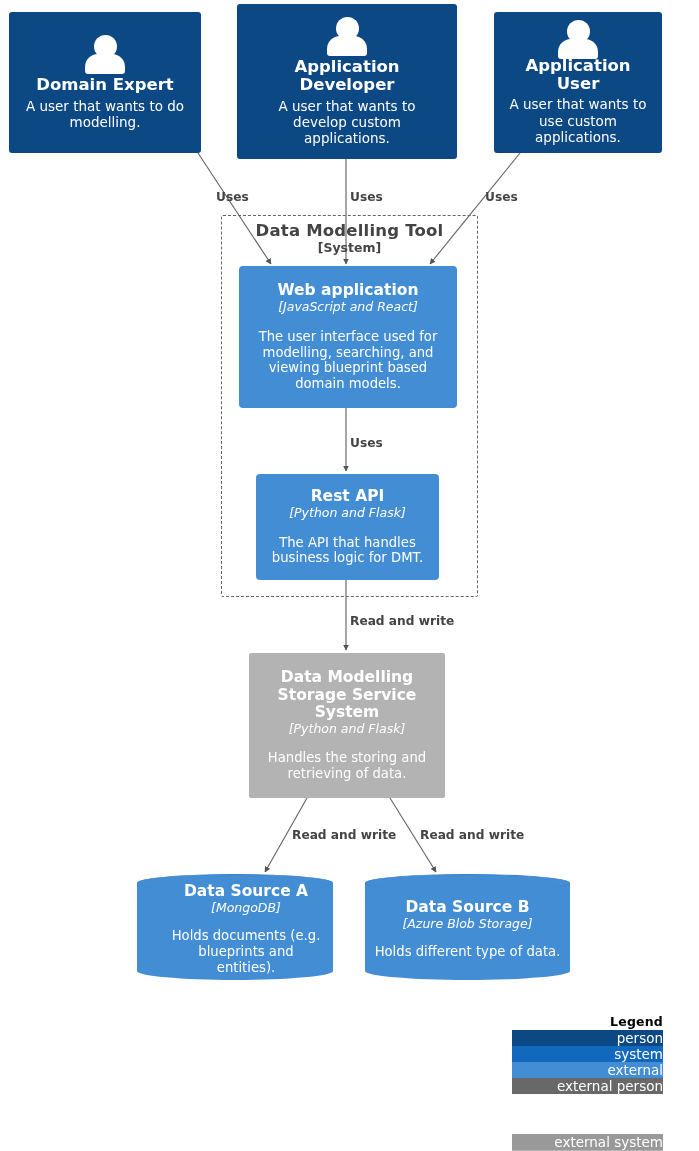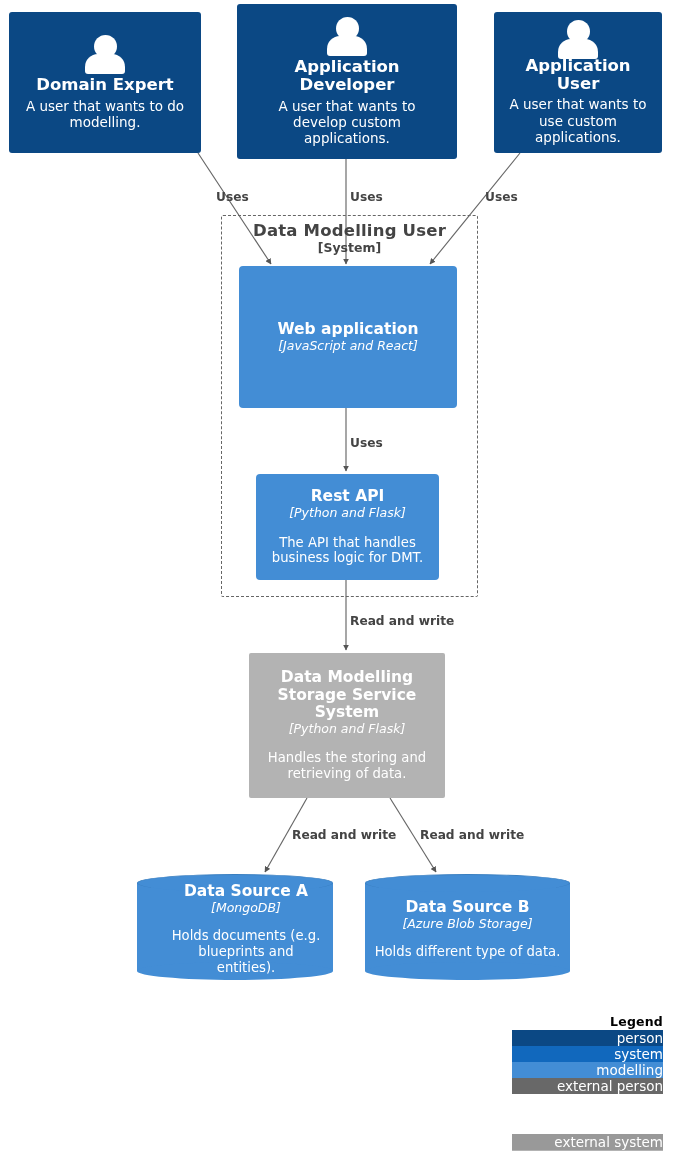--- a/index.html
+++ b/index.html
@@ -101,21 +101,21 @@
 
     <path d="M 346 580 L 346 650" stroke="#666666" stroke-width="1.15" fill="none" marker-end="url(#arrow)"></path>
 
     <path d="M 307 798 L 265 872" stroke="#666666" stroke-width="1.15" fill="none" marker-end="url(#arrow)"></path>
 
     <path d="M 390 798 L 436 872" stroke="#666666" stroke-width="1.15" fill="none" marker-end="url(#arrow)"></path>
   </svg>
 
   <div class="boundary" style="left:221px;top:215px;width:257px;height:382px;"></div>
   <div class="boundary-label" style="left:221px;top:221px;width:257px;">
-    <div class="b-name">Data Modelling User</div>
+    <div class="b-name">Data Modelling Tool</div>
     <div class="b-type">[System]</div>
   </div>
 
   <div class="node person" style="left:9px;top:12px;width:192px;height:141px;padding:8px 10px;">
     <span class="person-icon">
       <span class="head"></span>
         <span class="body"></span>
     </span>
     <div class="n-title">Domain Expert</div>
     <div class="n-desc">A user that wants to do modelling.</div>
@@ -135,20 +135,21 @@
       <span class="head"></span>
         <span class="body"></span>
     </span>
     <div class="n-title">Application User</div>
     <div class="n-desc">A user that wants to use custom applications.</div>
   </div>
 
   <div class="node container-node" style="left:239px;top:266px;width:218px;height:142px;padding:10px 11px;">
     <div class="n-title">Web application</div>
     <div class="n-tech">[JavaScript and React]</div>
+    <div class="n-desc" style="max-width:196px;">The user interface used for modelling, searching, and viewing blueprint based domain models.</div>
   </div>
 
   <div class="node container-node" style="left:256px;top:474px;width:183px;height:106px;padding:10px 10px;">
     <div class="n-title">Rest API</div>
     <div class="n-tech">[Python and Flask]</div>
     <div class="n-desc" style="max-width:172px;">The API that handles business logic for DMT.</div>
   </div>
 
   <div class="node ext-system" style="left:249px;top:653px;width:196px;height:145px;padding:10px 10px;">
     <div class="n-title" style="max-width:150px;">Data Modelling Storage Service System</div>
@@ -183,19 +184,19 @@
   <div class="edge-label" style="left:485px;top:190px;">Uses</div>
   <div class="edge-label" style="left:350px;top:436px;">Uses</div>
   <div class="edge-label" style="left:350px;top:614px;">Read and write</div>
   <div class="edge-label" style="left:292px;top:828px;">Read and write</div>
   <div class="edge-label" style="left:420px;top:828px;">Read and write</div>
 
   <div class="legend">
     <div class="legend-title">Legend</div>
     <div class="legend-row" style="background:#0b4884;">person</div>
     <div class="legend-row" style="background:#1168bd;">system</div>
-    <div class="legend-row" style="background:#438dd5;">modelling</div>
+    <div class="legend-row" style="background:#438dd5;">external</div>
     <div class="legend-row" style="background:#686868;">external person</div>
     <div class="legend-row" style="background:#999999;margin-top:40px;">external system</div>
     <div class="legend-row" style="background:#b3b3b3;">external container</div>
   </div>
 
 </div>
 
 </body></html>

